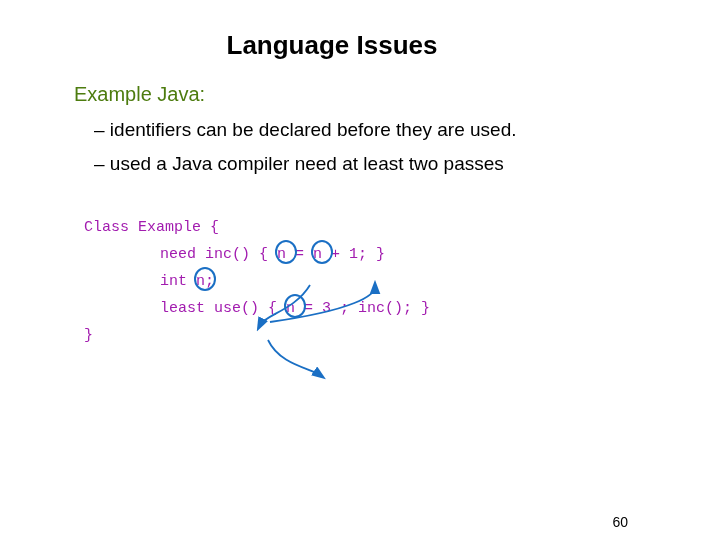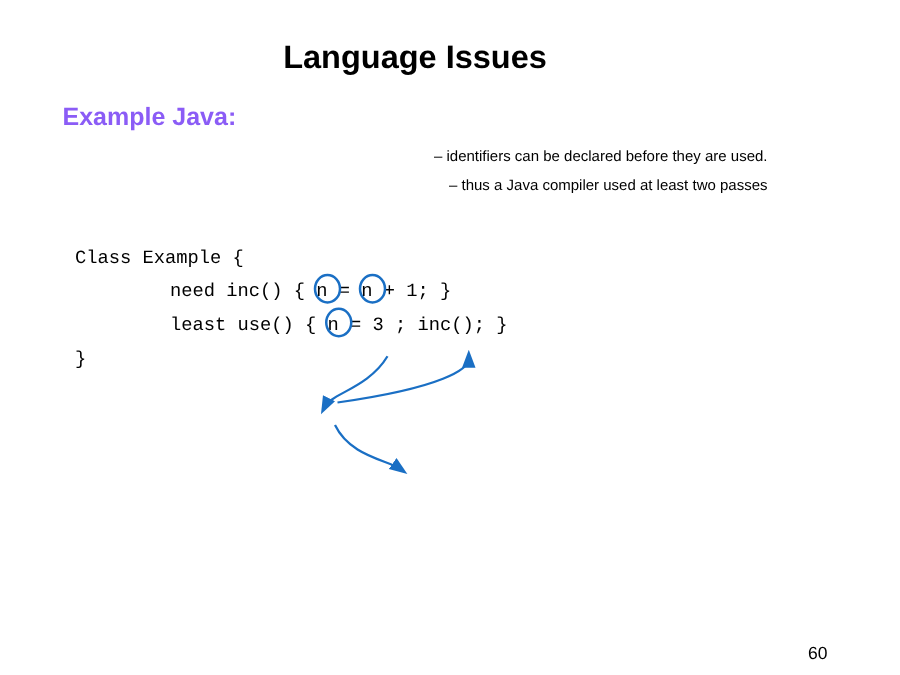--- a/index.html
+++ b/index.html
@@ -9,61 +9,60 @@
       height: 540px;
       background: #ffffff;
       font-family: Arial, Helvetica, sans-serif;
       position: relative;
       overflow: hidden;
     }
 
     .slide-container {
       width: 664px;
       height: 540px;
-      padding: 30px 50px;
+      padding: 30px 74px;
       position: relative;
     }
 
     .title {
       text-align: center;
       font-size: 26px;
       font-weight: bold;
       margin-bottom: 22px;
       color: #000;
     }
 
     .section-heading {
       font-size: 20px;
-      font-weight: bold;
+      font-weight: normal;
       margin-bottom: 10px;
-      color: #8b5cf6;
+      color: #4d7c0f;
     }
 
     .bullet-list {
       list-style: none;
       margin-left: 20px;
       margin-bottom: 20px;
     }
 
     .bullet-list li {
-      font-size: 12px;
+      font-size: 19px;
       color: #000;
       margin-bottom: 5px;
       line-height: 1.5;
-      text-align: right;
     }
 
     .bullet-list li::before {
       content: "– ";
     }
 
     .code-block {
       font-family: 'Courier New', Courier, monospace;
       font-size: 15px;
-      color: #000000;
+      color: #a21caf;
       line-height: 1.75;
       margin-left: 10px;
       position: relative;
       margin-top: 36px;
     }
 
     .code-line {
       white-space: pre;
       line-height: 1.8;
     }
@@ -100,42 +99,43 @@
       top: 0;
       left: 0;
       width: 720px;
       height: 540px;
       pointer-events: none;
     }
 
     .page-number {
       position: absolute;
       bottom: 10px;
-      right: 2px;
+      right: 36px;
       font-size: 14px;
       color: #000;
     }
   </style>
 </head>
 <body>
 
 <div class="slide-container">
 
   <h1 class="title">Language Issues</h1>
 
   <h2 class="section-heading">Example Java:</h2>
 
   <ul class="bullet-list">
     <li>identifiers can be declared before they are used.</li>
-    <li>thus a Java compiler used at least two passes</li>
+    <li>used a Java compiler need at least two passes</li>
   </ul>
 
   <div class="code-block">
     <div class="code-line"><span>Class Example {</span></div>
     <div class="code-line code-indent1"><span>    need inc() { </span><span class="circle-n"><span>n</span></span><span> = </span><span class="circle-n"><span>n</span></span><span> + 1; }</span></div>
+    <div class="code-line code-indent1"><span>    int </span><span class="circle-n"><span>n</span></span><span>;</span></div>
     <div class="code-line code-indent1"><span>    least use() { </span><span class="circle-n"><span>n</span></span><span> = 3 ; inc(); }</span></div>
     <div class="code-line code-closing"><span>}</span></div>
   </div>
 
   <svg class="svg-overlay" xmlns="http://www.w3.org/2000/svg">
 
     <path d="M 310 285 C 295 310, 265 315, 260 325" stroke="#1a6fc4" stroke-width="1.8" fill="none" marker-end="url(#arrowhead)"></path>
 
     <path d="M 270 322 C 355 310, 375 295, 375 287" stroke="#1a6fc4" stroke-width="1.8" fill="none" marker-end="url(#arrowhead)"></path>
 

